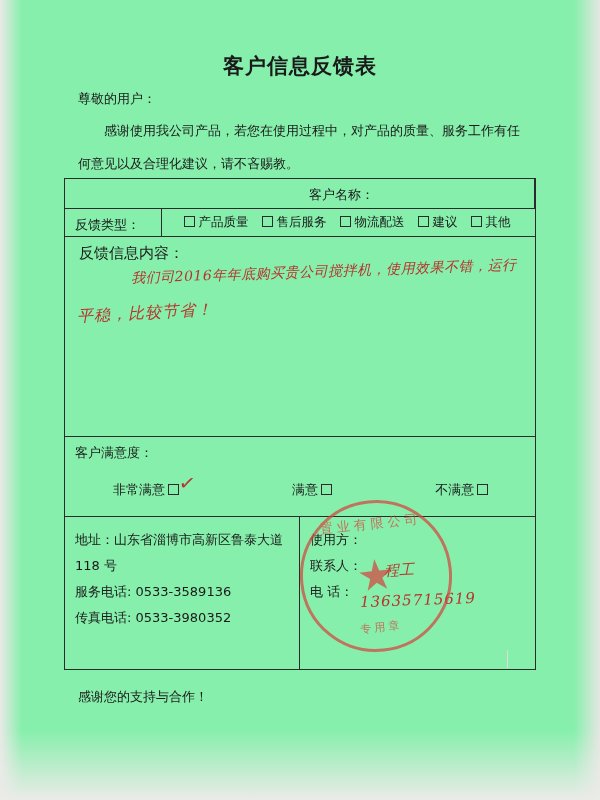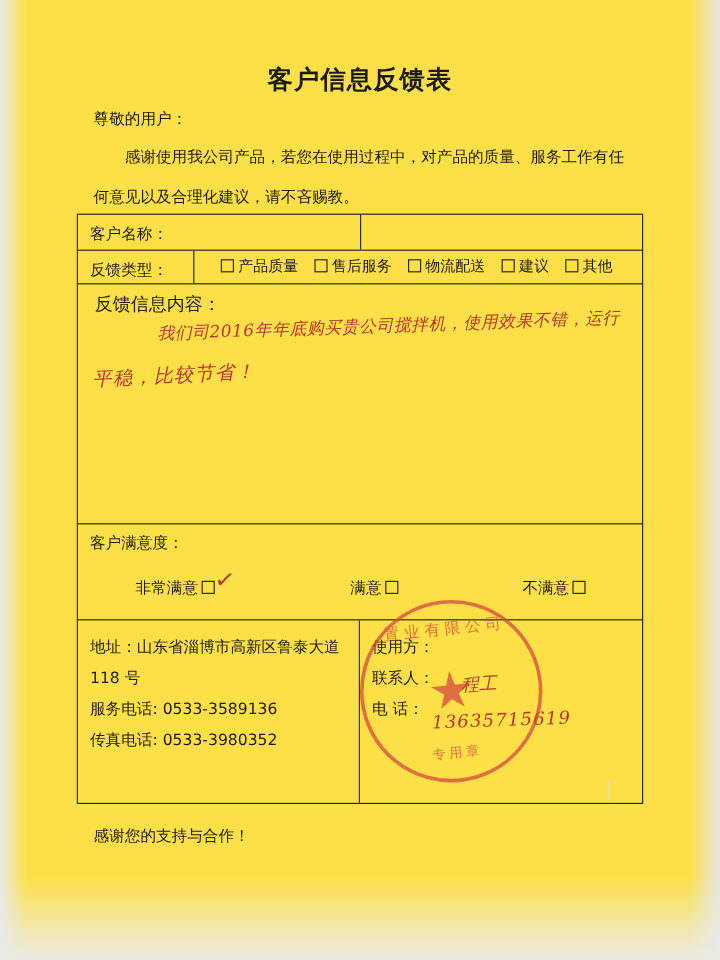--- a/index.html
+++ b/index.html
@@ -13,21 +13,21 @@
     font-family: "DejaVu Sans", "Liberation Sans", sans-serif;
     color: #1a1a1a;
     overflow: hidden;
     position: relative;
   }
   .page {
     position: absolute;
     left: 0; top: 0;
     width: 600px;
     height: 800px;
-    background: #fde047;
+    background: #86efac;
   }
   
   .paper-shadow-left {
     position: absolute;
     left: 0; top: 0;
     width: 22px; height: 800px;
     background: linear-gradient(to right, #e9e9e6, rgba(255,255,255,0));
     pointer-events: none;
   }
   .paper-shadow-right {
@@ -82,20 +82,21 @@
     left: 64px;
     top: 178px;
     width: 472px;
     border: 1px solid #2b2b2b;
     box-sizing: border-box;
   }
   .row {
     display: flex;
     border-bottom: 1px solid #2b2b2b;
     box-sizing: border-box;
+    justify-content: flex-end;
   }
   .row:last-child { border-bottom: none; }
   .cell {
     padding: 7px 10px;
     font-size: 13px;
     box-sizing: border-box;
     position: relative;
   }
   .cell.divider { border-right: 1px solid #2b2b2b; }
 

